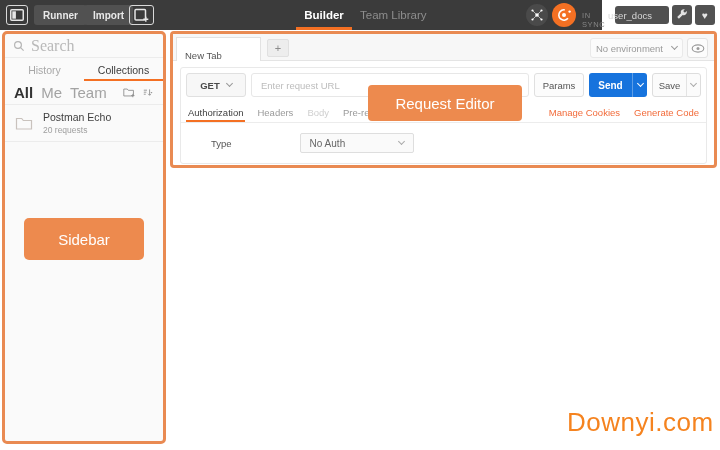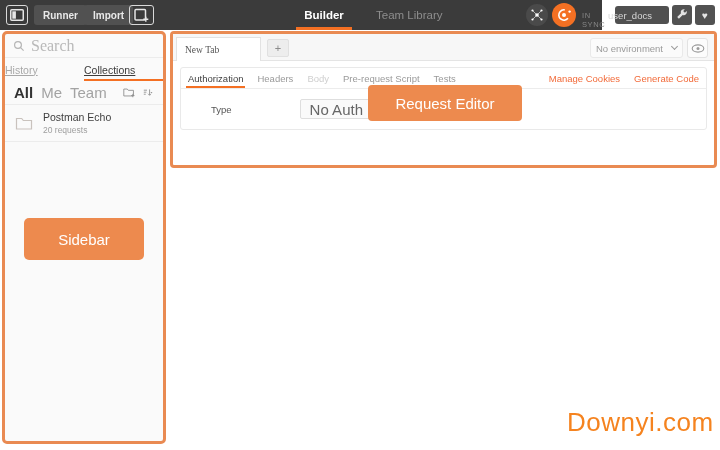--- a/index.html
+++ b/index.html
@@ -13,55 +13,55 @@
   .hbtn.outline { border:1.5px solid #d9d9d9; background:transparent; }
   .toggle-btn { left:6px; width:22px; }
   .runner-btn { left:34px; }
   .import-btn { left:84px; }
   .newwin-btn { left:129px; width:25px; }
   .nav-tab { position:absolute; top:0; height:30px; display:flex; align-items:center; font-size:11.5px; cursor:pointer; }
   .nav-tab.active { color:#ffffff; font-weight:bold; }
   .nav-tab.inactive { color:#8d8d8d; }
   .builder-tab { left:296px; width:56px; justify-content:center; }
   .builder-underline { position:absolute; left:296px; bottom:0; width:56px; height:3px; background:#f47023; }
-  .teamlib-tab { left:376px; }
+  .teamlib-tab { left:360px; }
   .round-icon { position:absolute; border-radius:50%; display:flex; align-items:center; justify-content:center; cursor:pointer; }
   .satellite-btn { left:526px; top:4px; width:22px; height:22px; background:#4a4a4a; }
   .sync-btn { left:552px; top:3px; width:24px; height:24px; background:#f47023; }
   .insync { position:absolute; left:582px; top:11px; font-size:7.5px; letter-spacing:.6px; color:#868686; }
   .userdocs { position:absolute; left:615px; top:6px; width:54px; height:18px; background:#505050; border-radius:3px; display:flex; align-items:center; justify-content:center; gap:23px; color:#d8d8d8; font-size:9.5px; cursor:pointer; }
   .wrench-btn { left:672px; top:5px; width:20px; height:20px; background:#525252; border-radius:3px; position:absolute; display:flex; align-items:center; justify-content:center; cursor:pointer; }
   .heart-btn { left:695px; top:5px; width:20px; height:20px; background:#525252; border-radius:3px; position:absolute; display:flex; align-items:center; justify-content:center; color:#e6e6e6; font-size:10px; cursor:pointer; }
 
   .chev { width:5px; height:5px; border-right:1.3px solid currentColor; border-bottom:1.3px solid currentColor; transform:rotate(45deg); display:inline-block; position:relative; top:-2px; }
 
   
   .sidebar { position:absolute; left:2px; top:31px; width:164px; height:413px; border:3px solid #e98a52; border-radius:5px; background:#fafafa; }
   .search-row { height:24px; border-bottom:1px solid #ececec; display:flex; align-items:center; gap:6px; padding-left:8px; }
   .search-input { border:none; outline:none; background:transparent; font-size:16px; width:110px; color:#555; font-family:Liberation Serif, serif; }
   .search-input::placeholder { color:#b9b9b9; }
   .side-tabs { height:23px; display:flex; position:relative; }
-  .side-tab { width:50%; display:flex; align-items:center; justify-content:flex-start; font-size:10.5px; cursor:pointer;text-decoration:underline; }
+  .side-tab { width:50%; display:flex; align-items:center; justify-content:center; font-size:10.5px; cursor:pointer; }
   .side-tab.inactive { color:#a8a8a8; }
   .side-tab.active { color:#3c3c3c; }
   .side-tab-underline { position:absolute; left:50%; bottom:0; width:50%; height:2px; background:#f47023; }
   .filter-row { height:24px; border-bottom:1px solid #ececec; display:flex; align-items:center; padding:0 9px; gap:8px; }
   .filter { font-size:15px; color:#a3a3a3; cursor:pointer; }
   .filter.active { color:#333; font-weight:bold; }
   .filter-spacer { flex:1; }
   .coll-item { height:37px; border-bottom:1px solid #ececec; display:flex; align-items:center; gap:10px; padding:0 10px; cursor:pointer; }
   .coll-name { font-size:10.5px; color:#3f3f3f; }
   .coll-meta { font-size:8.5px; color:#9e9e9e; margin-top:2px; }
   .annotation { background:#ed8a4e; color:#ffffff; display:flex; align-items:center; justify-content:center; font-size:15px; border-radius:5px; }
   .sidebar-label { position:absolute; left:19px; top:184px; width:120px; height:42px; }
 
   
   .editor { position:absolute; left:170px; top:31px; width:547px; height:137px; border:3px solid #e98a52; border-radius:4px; background:#ffffff; }
   .tabstrip { height:27px; background:#f7f7f7; border-bottom:1px solid #e4e4e4; position:relative; }
-  .newtab { position:absolute; left:3px; top:3px; width:85px; height:24px; background:#fff; border:1px solid #e2e2e2; border-bottom:none; display:flex; align-items:center; padding-left:8px; font-size:9.5px; color:#555; cursor:pointer;font-family:Liberation Serif, serif; }
+  .newtab { position:absolute; left:3px; top:3px; width:85px; height:24px; background:#fff; border:1px solid #e2e2e2; border-bottom:none; display:flex; align-items:flex-end; padding-left:8px; font-size:9.5px; color:#555; cursor:pointer; }
   .plus-btn { position:absolute; left:94px; top:5px; width:22px; height:18px; background:#ededed; border:1px solid #e0e0e0; border-radius:2px; display:flex; align-items:center; justify-content:center; color:#8a8a8a; font-size:11px; cursor:pointer; }
   .env-select { position:absolute; right:31px; top:4px; height:20px; padding:0 5px; display:flex; align-items:center; gap:9px; font-size:9.5px; color:#9a9a9a; background:#fbfbfb; border:1px solid #e9e9e9; border-radius:3px; cursor:pointer; }
   .eye-btn { position:absolute; right:6px; top:4px; width:21px; height:20px; background:#fcfcfc; border:1px solid #e2e2e2; border-radius:3px; display:flex; align-items:center; justify-content:center; cursor:pointer; }
   .card { margin:6px 7px 0 7px; border:1px solid #e9e9e9; border-radius:3px; background:#fff; }
   .req-row { display:flex; gap:5px; padding:5px; }
   .method-select { width:60px; height:24px; background:#f7f7f7; border:1px solid #e0e0e0; border-radius:3px; display:flex; align-items:center; justify-content:center; gap:7px; font-size:9.5px; font-weight:bold; color:#4a4a4a; cursor:pointer; }
   .method-select .chev { color:#999; }
   .url-input { flex:1; height:24px; border:1px solid #e7e7e7; border-radius:3px; padding:0 9px; font-size:9.5px; color:#555; font-family:"Liberation Sans",sans-serif; outline:none; }
   .url-input::placeholder { color:#bcbcbc; }
   .params-btn { width:50px; height:24px; background:#fcfcfc; border:1px solid #e0e0e0; border-radius:3px; display:flex; align-items:center; justify-content:center; font-size:9.5px; color:#555; cursor:pointer; }
@@ -73,21 +73,21 @@
   .save-caret { width:14px; border-left:1px solid #e3e3e3; display:flex; align-items:center; justify-content:center; color:#aaa; }
   .sect-tabs { height:21px; display:flex; align-items:center; gap:14px; padding:0 7px; border-bottom:1px solid #ececec; }
   .sect-tab { font-size:9.5px; color:#9a9a9a; cursor:pointer; height:100%; display:flex; align-items:center; position:relative; }
   .sect-tab.active { color:#3f3f3f; }
   .sect-tab.active::after { content:""; position:absolute; left:-2px; right:-2px; bottom:0; height:2px; background:#f47023; }
   .sect-tab.disabled { color:#cfcfcf; }
   .sect-spacer { flex:1; }
   .cookie-link { font-size:9.5px; color:#f26b3a; cursor:pointer; }
   .auth-row { height:40px; display:flex; align-items:center; }
   .type-label { margin-left:30px; font-size:9.5px; color:#555; }
-  .noauth-select { margin-left:68px; width:114px; height:20px; background:#fafafa; border:1px solid #dedede; border-radius:2px; display:flex; align-items:center; justify-content:space-between; padding:0 9px; font-size:15px; color:#666; cursor:pointer; }
+  .noauth-select { margin-left:68px; width:114px; height:20px; background:#fafafa; border:1px solid #dedede; border-radius:2px; display:flex; align-items:center; justify-content:space-between; padding:0 9px; font-size:10px; color:#666; cursor:pointer; }
   .noauth-select .chev { color:#aaa; }
   .editor-label { position:absolute; left:195px; top:51px; width:154px; height:36px; border-radius:4px; z-index:5; }
 
   .watermark { position:absolute; left:567px; top:407px; font-size:26px; color:#f5831f; letter-spacing:.5px; }
 </style>
 </head>
 <body>
 
 <div class="header">
   <div class="hbtn outline toggle-btn">
@@ -215,20 +215,42 @@
     </div>
     <div class="eye-btn">
       <svg width="14" height="9" viewBox="0 0 14 9">
         <ellipse cx="7" cy="4.5" rx="5.8" ry="3.6" fill="none" stroke="#9a9a9a" stroke-width="1.1"></ellipse>
         <circle cx="7" cy="4.5" r="1.5" fill="#9a9a9a"></circle>
       </svg>
     </div>
   </div>
 
   <div class="card">
+    <div class="req-row">
+      <div class="method-select">
+        <span>GET</span>
+        <span class="chev"></span>
+      </div>
+      <input class="url-input" placeholder="Enter request URL" style="">
+      <div class="params-btn">
+        <span>Params</span>
+      </div>
+      <div class="send-btn">
+        <span class="send-main">Send</span>
+        <span class="send-caret">
+            <span class="chev"></span>
+          </span>
+      </div>
+      <div class="save-btn">
+        <span class="save-main">Save</span>
+        <span class="save-caret">
+            <span class="chev"></span>
+          </span>
+      </div>
+    </div>
 
     <div class="sect-tabs">
       <span class="sect-tab active">
           <span>Authorization</span>
         </span>
       <span class="sect-tab">
           <span>Headers</span>
         </span>
       <span class="sect-tab disabled">
           <span>Body</span>

